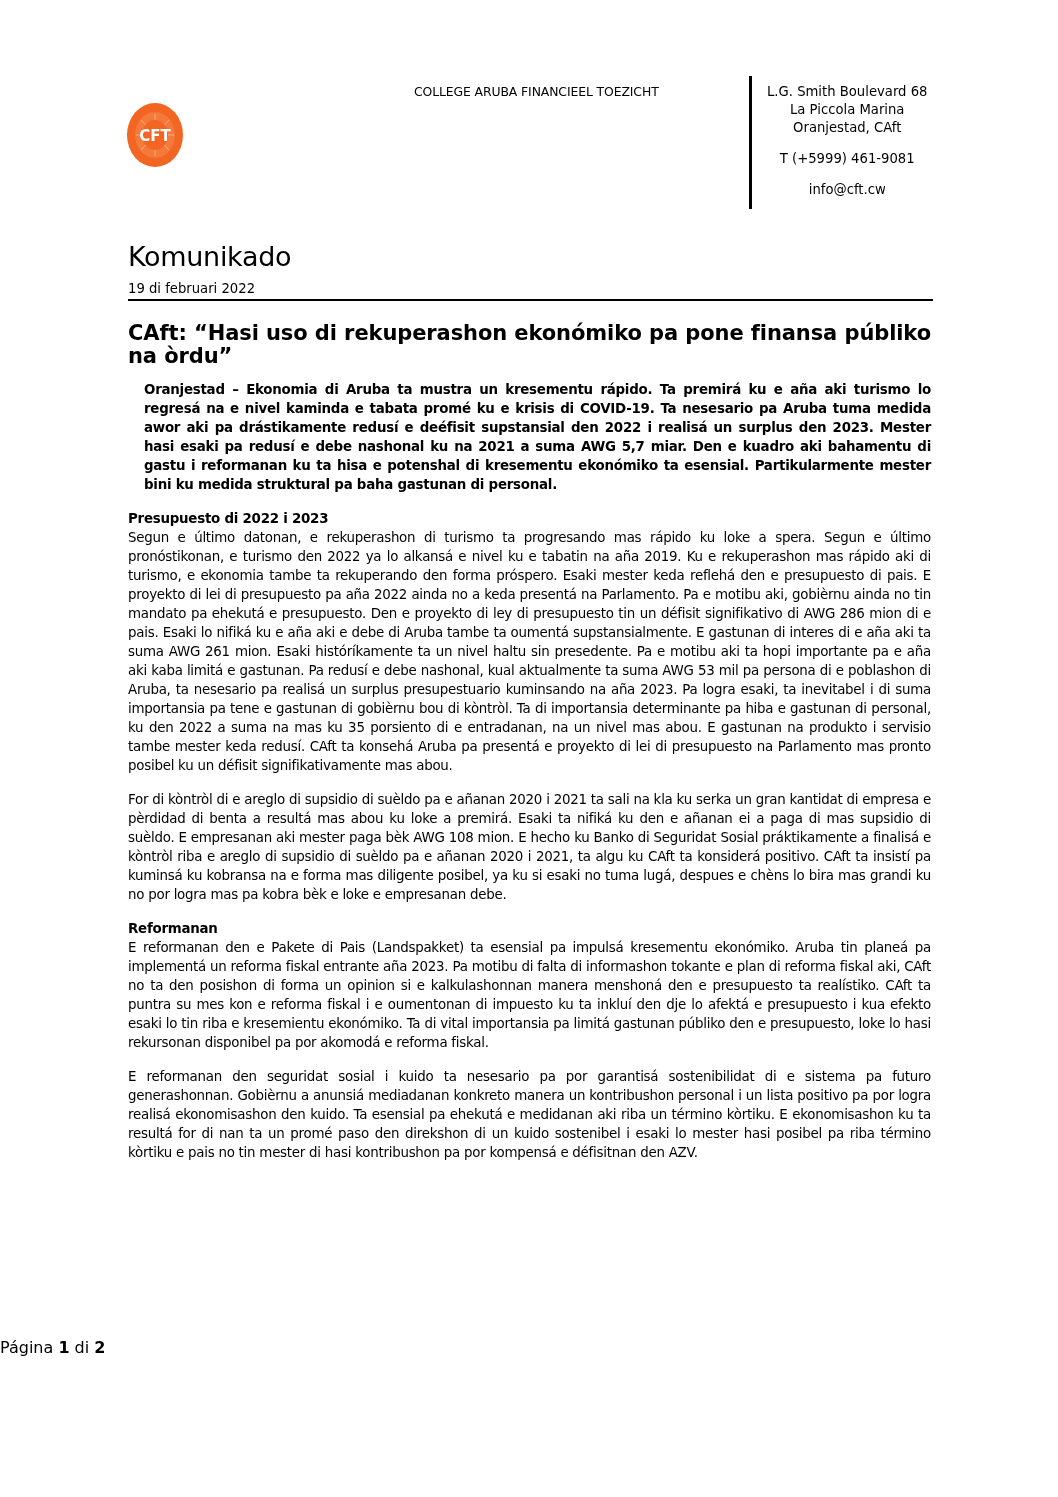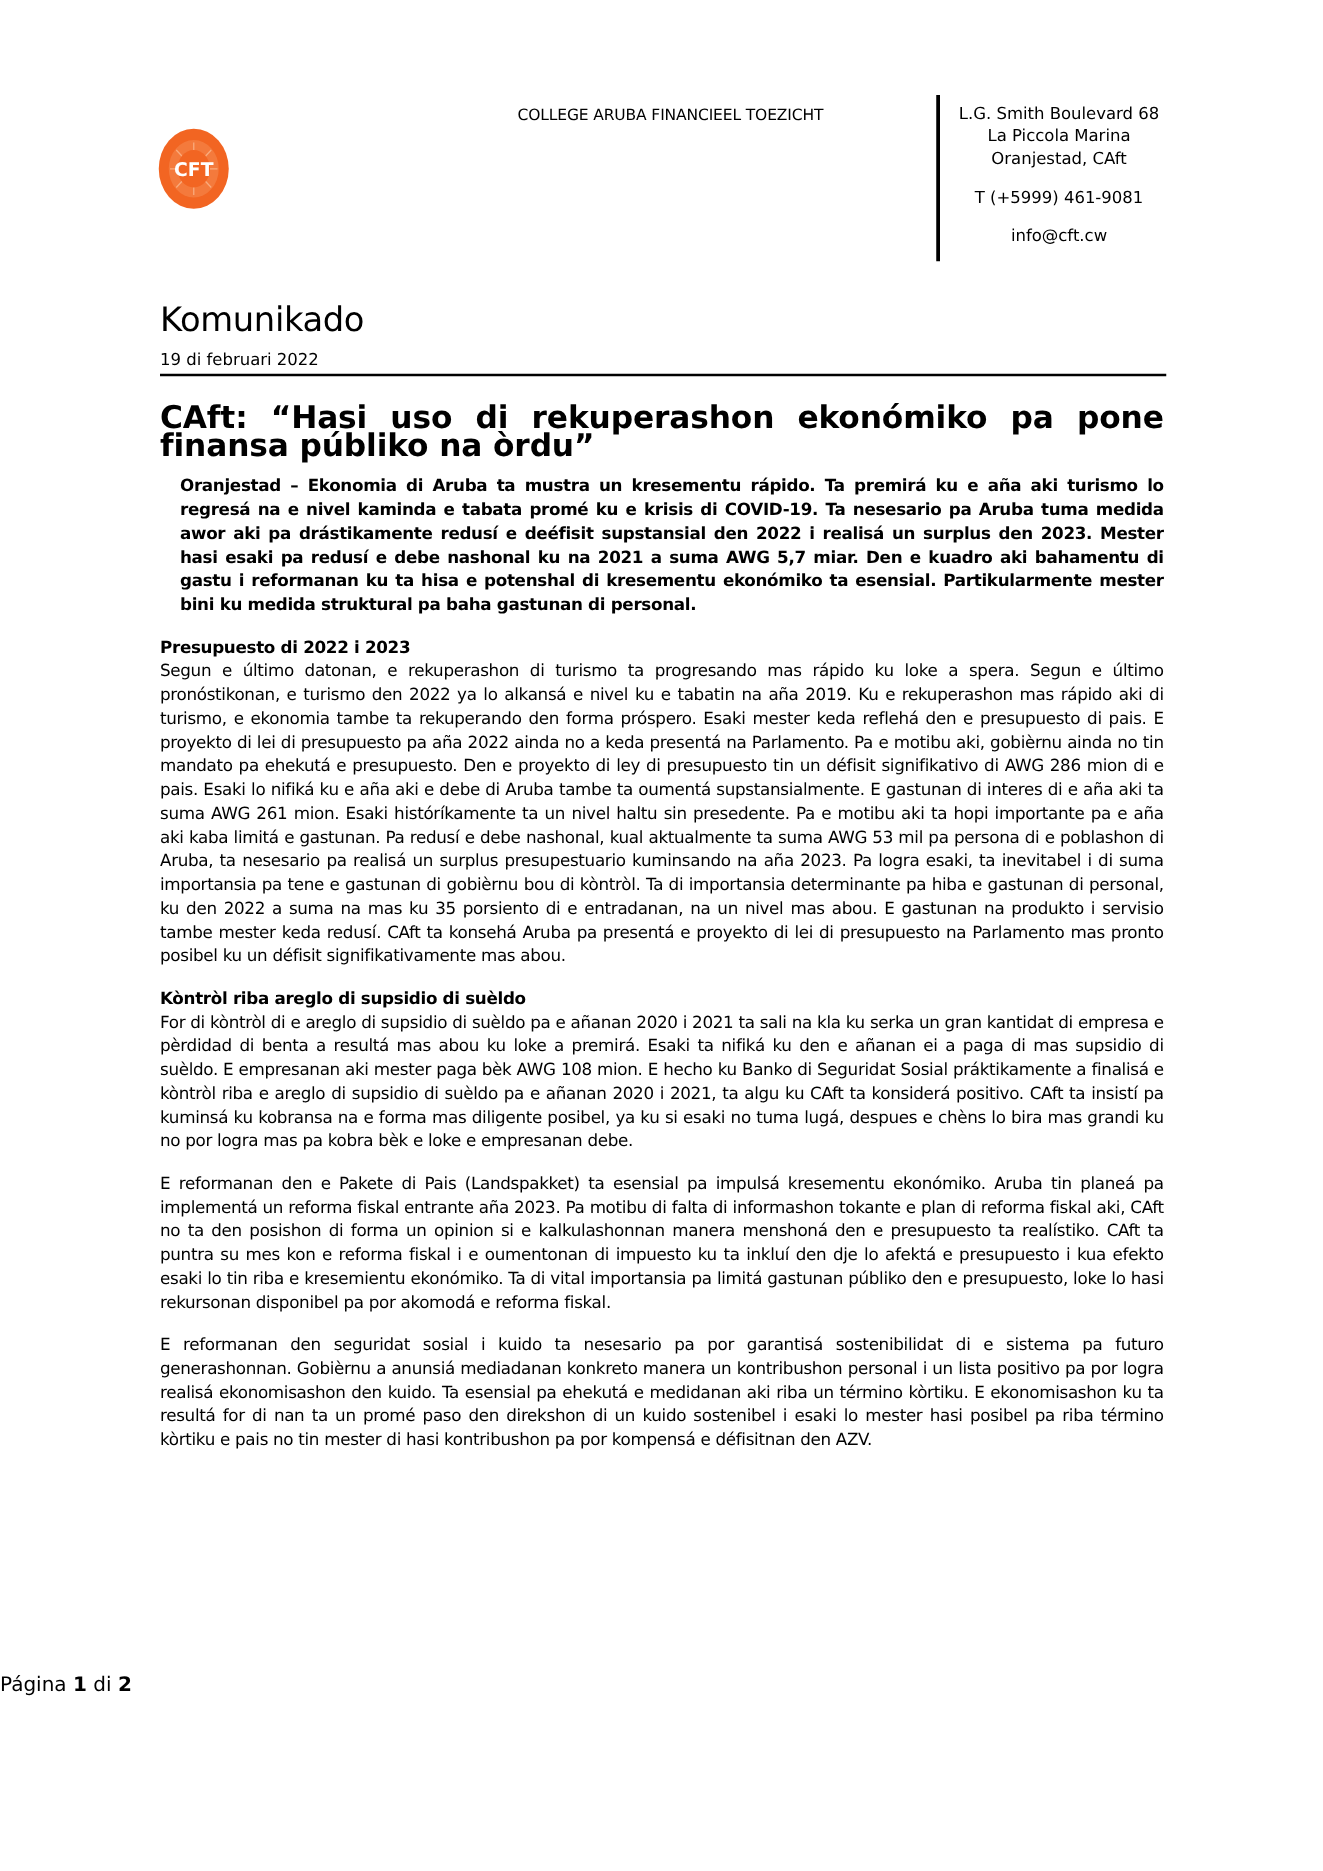--- a/index.html
+++ b/index.html
@@ -7,21 +7,21 @@
   .logo { position: absolute; left: 126px; top: 102px; width: 58px; height: 66px; }
   .org { position: absolute; left: 414px; top: 84px; font-family: "DejaVu Sans", sans-serif; font-weight: normal; font-size: 12.4px; letter-spacing: -0.1px; }
   .vline { position: absolute; left: 749px; top: 76px; width: 3px; height: 133px; background: #000; }
   .addr { position: absolute; left: 767px; top: 83px; font-family: "DejaVu Sans", sans-serif; font-size: 13.2px; line-height: 18px; text-align: center; }
   .addr div { white-space: nowrap; }
   .addr .gap { height: 13px; }
   .title { position: absolute; left: 128px; top: 241px; font-family: "DejaVu Sans", sans-serif; font-size: 27px; font-weight: normal; margin: 0; letter-spacing: -0.3px; }
   .date { position: absolute; left: 128px; top: 281px; font-family: "DejaVu Sans", sans-serif; font-size: 13.2px; }
   .rule { position: absolute; left: 128px; top: 299px; width: 805px; height: 1.5px; background: #000; }
   .content { position: absolute; left: 128px; top: 322px; width: 803px; font-family: "DejaVu Sans", sans-serif; font-size: 13.4px; line-height: 19px; text-align: justify; letter-spacing: -0.25px; }
-  .headline { font-weight: bold; font-size: 25px; line-height: 23px; margin: 0 0 12px 0; letter-spacing: -0.1px; }
+  .headline { font-weight: bold; font-size: 21px; line-height: 23px; margin: 0 0 12px 0; letter-spacing: -0.1px; }
   .lead { font-weight: bold; margin: 0 0 15px 16px; }
   .sec-head { font-weight: bold; margin: 0; }
   .para { margin: 0 0 15px 0; }
   .footer { position: absolute; top: 1338px; left: 0; width: 1058px; font-family: "DejaVu Sans", sans-serif; font-size: 16px; }
   .footer b { font-weight: bold; }
 </style>
 </head>
 <body>
 
 <div class="logo">
@@ -60,25 +60,25 @@
 <div class="content">
   <h2 class="headline">CAft: “Hasi uso di rekuperashon ekonómiko pa pone finansa públiko na òrdu”</h2>
   <p class="lead">Oranjestad – Ekonomia di Aruba ta mustra un kresementu rápido. Ta premirá ku e aña aki turismo lo regresá na e nivel kaminda e tabata promé ku e krisis di COVID-19. Ta nesesario pa Aruba tuma medida awor aki pa drástikamente redusí e deéfisit supstansial den 2022 i realisá un surplus den 2023. Mester hasi esaki pa redusí e debe nashonal ku na 2021 a suma AWG 5,7 miar. Den e kuadro aki bahamentu di gastu i reformanan ku ta hisa e potenshal di kresementu ekonómiko ta esensial. Partikularmente mester bini ku medida struktural pa baha gastunan di personal.</p>
 
   <div>
     <p class="sec-head">Presupuesto di 2022 i 2023</p>
     <p class="para">Segun e último datonan, e rekuperashon di turismo ta progresando mas rápido ku loke a spera. Segun e último pronóstikonan, e turismo den 2022 ya lo alkansá e nivel ku e tabatin na aña 2019. Ku e rekuperashon mas rápido aki di turismo, e ekonomia tambe ta rekuperando den forma próspero. Esaki mester keda reflehá den e presupuesto di pais. E proyekto di lei di presupuesto pa aña 2022 ainda no a keda presentá na Parlamento. Pa e motibu aki, gobièrnu ainda no tin mandato pa ehekutá e presupuesto. Den e proyekto di ley di presupuesto tin un défisit signifikativo di AWG 286 mion di e pais. Esaki lo nifiká ku e aña aki e debe di Aruba tambe ta oumentá supstansialmente. E gastunan di interes di e aña aki ta suma AWG 261 mion. Esaki históríkamente ta un nivel haltu sin presedente. Pa e motibu aki ta hopi importante pa e aña aki kaba limitá e gastunan. Pa redusí e debe nashonal, kual aktualmente ta suma AWG 53 mil pa persona di e poblashon di Aruba, ta nesesario pa realisá un surplus presupestuario kuminsando na aña 2023. Pa logra esaki, ta inevitabel i di suma importansia pa tene e gastunan di gobièrnu bou di kòntròl. Ta di importansia determinante pa hiba e gastunan di personal, ku den 2022 a suma na mas ku 35 porsiento di e entradanan, na un nivel mas abou. E gastunan na produkto i servisio tambe mester keda redusí. CAft ta konsehá Aruba pa presentá e proyekto di lei di presupuesto na Parlamento mas pronto posibel ku un défisit signifikativamente mas abou.</p>
   </div>
 
   <div>
-    <p class="sec-head">Kòntròl riba areglo di supsidio di suèldo</p>
     <p class="para">For di kòntròl di e areglo di supsidio di suèldo pa e añanan 2020 i 2021 ta sali na kla ku serka un gran kantidat di empresa e pèrdidad di benta a resultá mas abou ku loke a premirá. Esaki ta nifiká ku den e añanan ei a paga di mas supsidio di suèldo. E empresanan aki mester paga bèk AWG 108 mion. E hecho ku Banko di Seguridat Sosial práktikamente a finalisá e kòntròl riba e areglo di supsidio di suèldo pa e añanan 2020 i 2021, ta algu ku CAft ta konsiderá positivo. CAft ta insistí pa kuminsá ku kobransa na e forma mas diligente posibel, ya ku si esaki no tuma lugá, despues e chèns lo bira mas grandi ku no por logra mas pa kobra bèk e loke e empresanan debe.</p>
   </div>
 
   <div>
+    <p class="sec-head">Reformanan</p>
     <p class="para">E reformanan den e Pakete di Pais (Landspakket) ta esensial pa impulsá kresementu ekonómiko. Aruba tin planeá pa implementá un reforma fiskal entrante aña 2023. Pa motibu di falta di informashon tokante e plan di reforma fiskal aki, CAft no ta den posishon di forma un opinion si e kalkulashonnan manera menshoná den e presupuesto ta realístiko. CAft ta puntra su mes kon e reforma fiskal i e oumentonan di impuesto ku ta inkluí den dje lo afektá e presupuesto i kua efekto esaki lo tin riba e kresemientu ekonómiko. Ta di vital importansia pa limitá gastunan públiko den e presupuesto, loke lo hasi rekursonan disponibel pa por akomodá e reforma fiskal.</p>
     <p class="para">E reformanan den seguridat sosial i kuido ta nesesario pa por garantisá sostenibilidat di e sistema pa futuro generashonnan. Gobièrnu a anunsiá mediadanan konkreto manera un kontribushon personal i un lista positivo pa por logra realisá ekonomisashon den kuido. Ta esensial pa ehekutá e medidanan aki riba un término kòrtiku. E ekonomisashon ku ta resultá for di nan ta un promé paso den direkshon di un kuido sostenibel i esaki lo mester hasi posibel pa riba término kòrtiku e pais no tin mester di hasi kontribushon pa por kompensá e défisitnan den AZV.</p>
   </div>
 </div>
 
 <div class="footer">
   <span>Página</span>
   <b>1</b>
   <span>di</span>
   <b>2</b>

